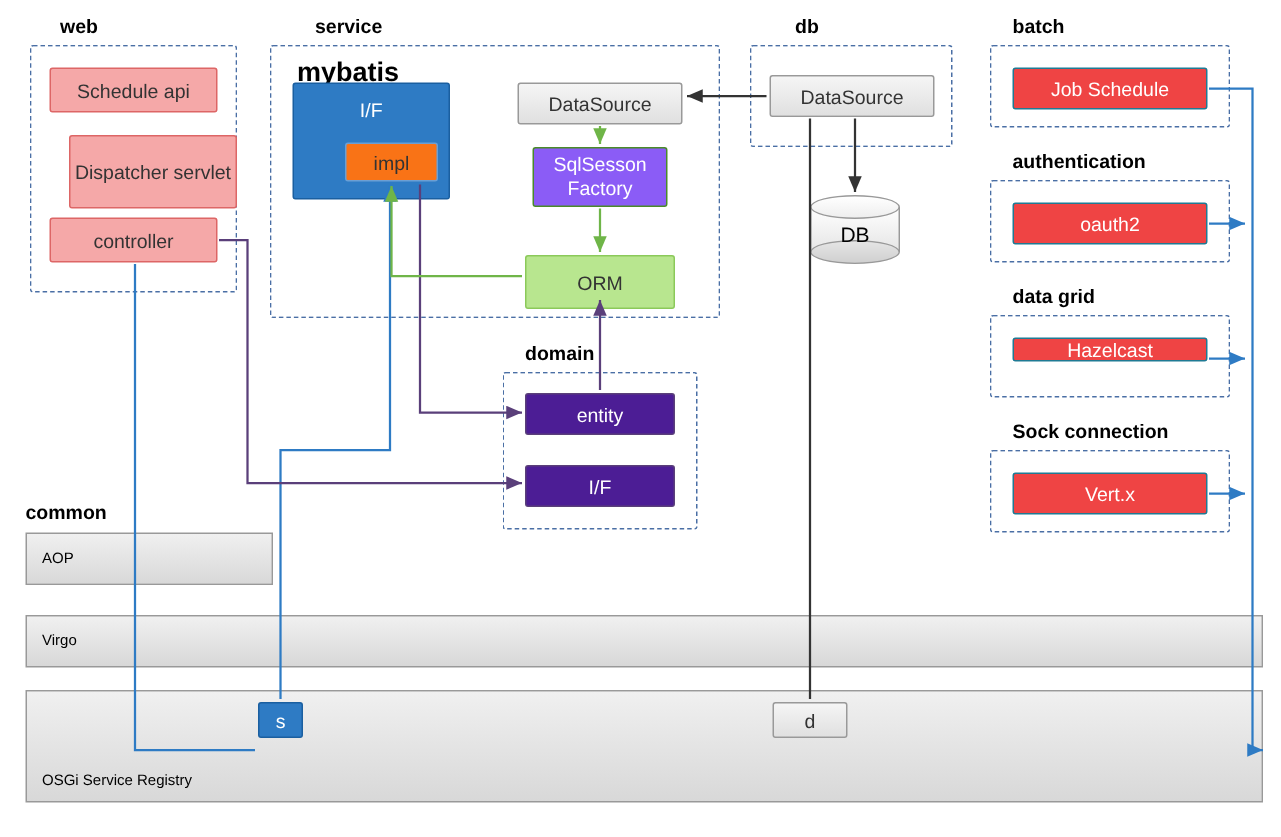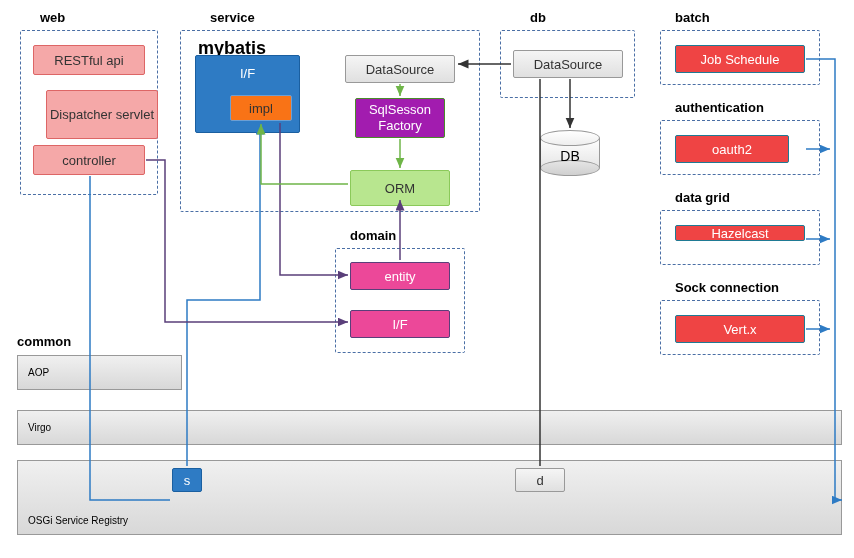--- a/index.html
+++ b/index.html
@@ -4,40 +4,40 @@
 <style>
 *{box-sizing:border-box;margin:0;padding:0}
 body{font-family:Arial,sans-serif;font-size:13px;background:#fff;width:854px;height:558px;position:relative}
 .dashed-box{border:1.5px dashed #4a6fa5;position:absolute;border-radius:2px}
 .label{position:absolute;font-weight:bold;font-size:13px}
 .block{position:absolute;text-align:center;display:flex;align-items:center;justify-content:center;font-size:13px;border-radius:2px}
 .red-block{background:#f5a8a8;border:1.5px solid #d66;color:#333}
 .blue-block{background:#2e7bc4;border:1.5px solid #1a5fa0;color:#fff}
 .lightblue-block{background:#f97316;border:1.5px solid #6b9fd4;color:#333}
 .gray-block{background:linear-gradient(#f5f5f5,#e0e0e0);border:1.5px solid #999;color:#333}
-.green-block{background:#a21caf;border:1.5px solid #4a8a2a;color:#fff}
+.green-block{background:#8b5cf6;border:1.5px solid #4a8a2a;color:#fff}
 .lightgreen-block{background:#b8e68f;border:1.5px solid #8bc95a;color:#333}
-.purple-block{background:#ec4899;border:1.5px solid #5a3f7a;color:#fff}
+.purple-block{background:#4c1d95;border:1.5px solid #5a3f7a;color:#fff}
 .cyan-block{background:#ef4444;border:1.5px solid #1f7a94;color:#fff}
 .bar{position:absolute;background:linear-gradient(#f0f0f0,#d8d8d8);border:1.5px solid #999;display:flex;align-items:center;padding-left:10px;font-size:10px}
 .sm-block{background:#2e7bc4;border:1.5px solid #1a5fa0;color:#fff}
 .sm-block-g{background:linear-gradient(#f5f5f5,#e0e0e0);border:1.5px solid #999;color:#333}
 svg{position:absolute;top:0;left:0;pointer-events:none}
 .cylinder{position:absolute}
 .cyl-body{position:absolute;width:60px;height:30px;background:linear-gradient(#fff,#e5e5e5);border-left:1.5px solid #999;border-right:1.5px solid #999}
 .cyl-top{position:absolute;width:60px;height:16px;border:1.5px solid #999;border-radius:50%;background:linear-gradient(#fff,#eee)}
 .cyl-bot{position:absolute;width:60px;height:16px;border:1.5px solid #999;border-radius:50%;background:linear-gradient(#e5e5e5,#d0d0d0)}
 .cyl-txt{position:absolute;font-size:14px;text-align:center;width:60px}
 </style>
 </head>
 <body>
 
 <div class="label" style="left:40px;top:10px">web</div>
 <div class="dashed-box" style="left:20px;top:30px;width:138px;height:165px"></div>
-<div class="block red-block" style="left:33px;top:45px;width:112px;height:30px">RESTful api</div>
+<div class="block red-block" style="left:33px;top:45px;width:112px;height:30px">Schedule api</div>
 <div class="block red-block" style="left:46px;top:90px;width:112px;height:49px;line-height:1.2">Dispatcher servlet</div>
 <div class="block red-block" style="left:33px;top:145px;width:112px;height:30px">controller</div>
 
 <div class="label" style="left:210px;top:10px">service</div>
 <div class="dashed-box" style="left:180px;top:30px;width:300px;height:182px"></div>
 <div class="label" style="left:198px;top:38px;font-weight:bold;font-size:18px">mybatis</div>
 <div class="block blue-block" style="left:195px;top:55px;width:105px;height:78px;align-items:flex-start;padding-top:10px">I/F</div>
 <div class="block lightblue-block" style="left:230px;top:95px;width:62px;height:26px">impl</div>
 <div class="block gray-block" style="left:345px;top:55px;width:110px;height:28px">DataSource</div>
 <div class="block green-block" style="left:355px;top:98px;width:90px;height:40px;line-height:1.2">SqlSesson Factory</div>
@@ -58,21 +58,21 @@
   <div class="cyl-top" style="top:0"></div>
   <div class="cyl-txt" style="top:18px">DB</div>
 </div>
 
 <div class="label" style="left:675px;top:10px">batch</div>
 <div class="dashed-box" style="left:660px;top:30px;width:160px;height:55px"></div>
 <div class="block cyan-block" style="left:675px;top:45px;width:130px;height:28px">Job Schedule</div>
 
 <div class="label" style="left:675px;top:100px">authentication</div>
 <div class="dashed-box" style="left:660px;top:120px;width:160px;height:55px"></div>
-<div class="block cyan-block" style="left:675px;top:135px;width:114px;height:28px">oauth2</div>
+<div class="block cyan-block" style="left:675px;top:135px;width:130px;height:28px">oauth2</div>
 
 <div class="label" style="left:675px;top:190px">data grid</div>
 <div class="dashed-box" style="left:660px;top:210px;width:160px;height:55px"></div>
 <div class="block cyan-block" style="left:675px;top:225px;width:130px;height:16px">Hazelcast</div>
 
 <div class="label" style="left:675px;top:280px">Sock connection</div>
 <div class="dashed-box" style="left:660px;top:300px;width:160px;height:55px"></div>
 <div class="block cyan-block" style="left:675px;top:315px;width:130px;height:28px">Vert.x</div>
 
 <div class="label" style="left:17px;top:334px">common</div>

